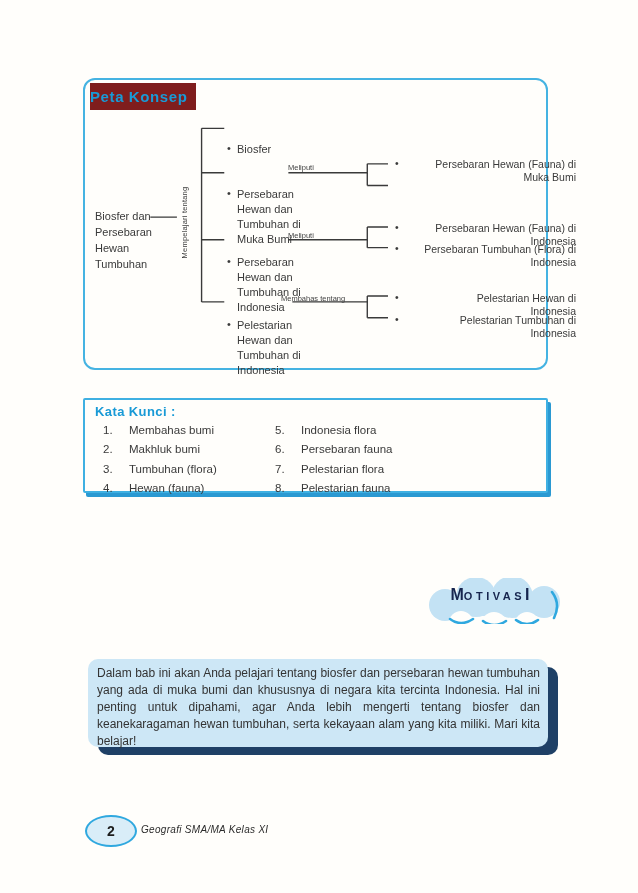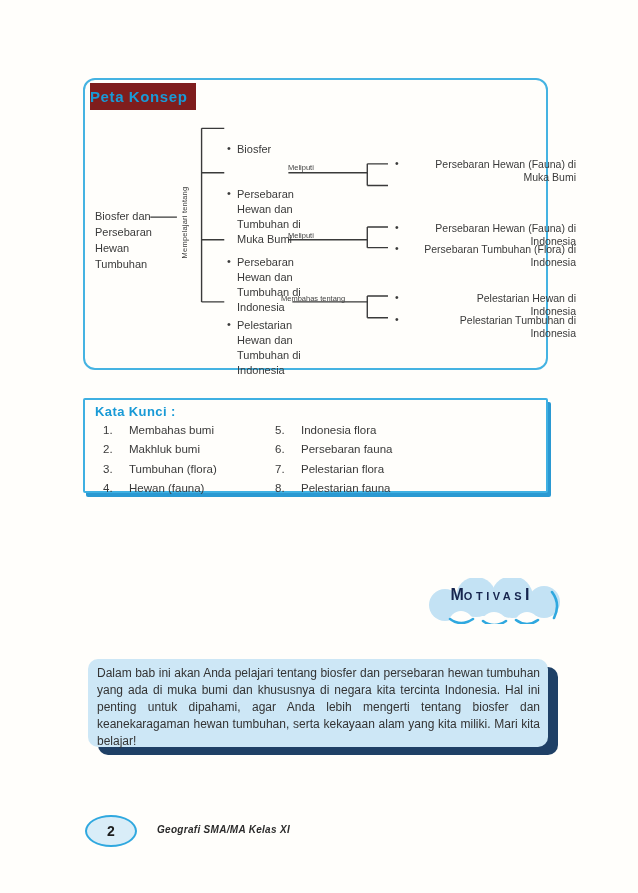--- a/index.html
+++ b/index.html
@@ -87,21 +87,21 @@
   .mv-badge-text .mid { font-size:11px; letter-spacing:3.5px; }
 
   
   .pg-num {
     position:absolute; left:85px; top:815px; width:52px; height:32px;
     border:2px solid #2fa8df; background:#d9edf8; border-radius:50%;
     text-align:center; line-height:29px; font-size:14px; font-weight:bold;
     color:#1c1c1c; box-sizing:border-box;
   }
   .book-title {
-    position:absolute; left:157px; top:824px; font-size:10px; font-weight:bold;
+    position:absolute; left:141px; top:824px; font-size:10px; font-weight:normal;
     font-style:italic; color:#2b2b2b; letter-spacing:0.3px;
   }
 </style>
 </head>
 <body>
 
 <div class="page">
 
   <section class="pk-box">
     <div class="pk-title">Peta Konsep</div>

